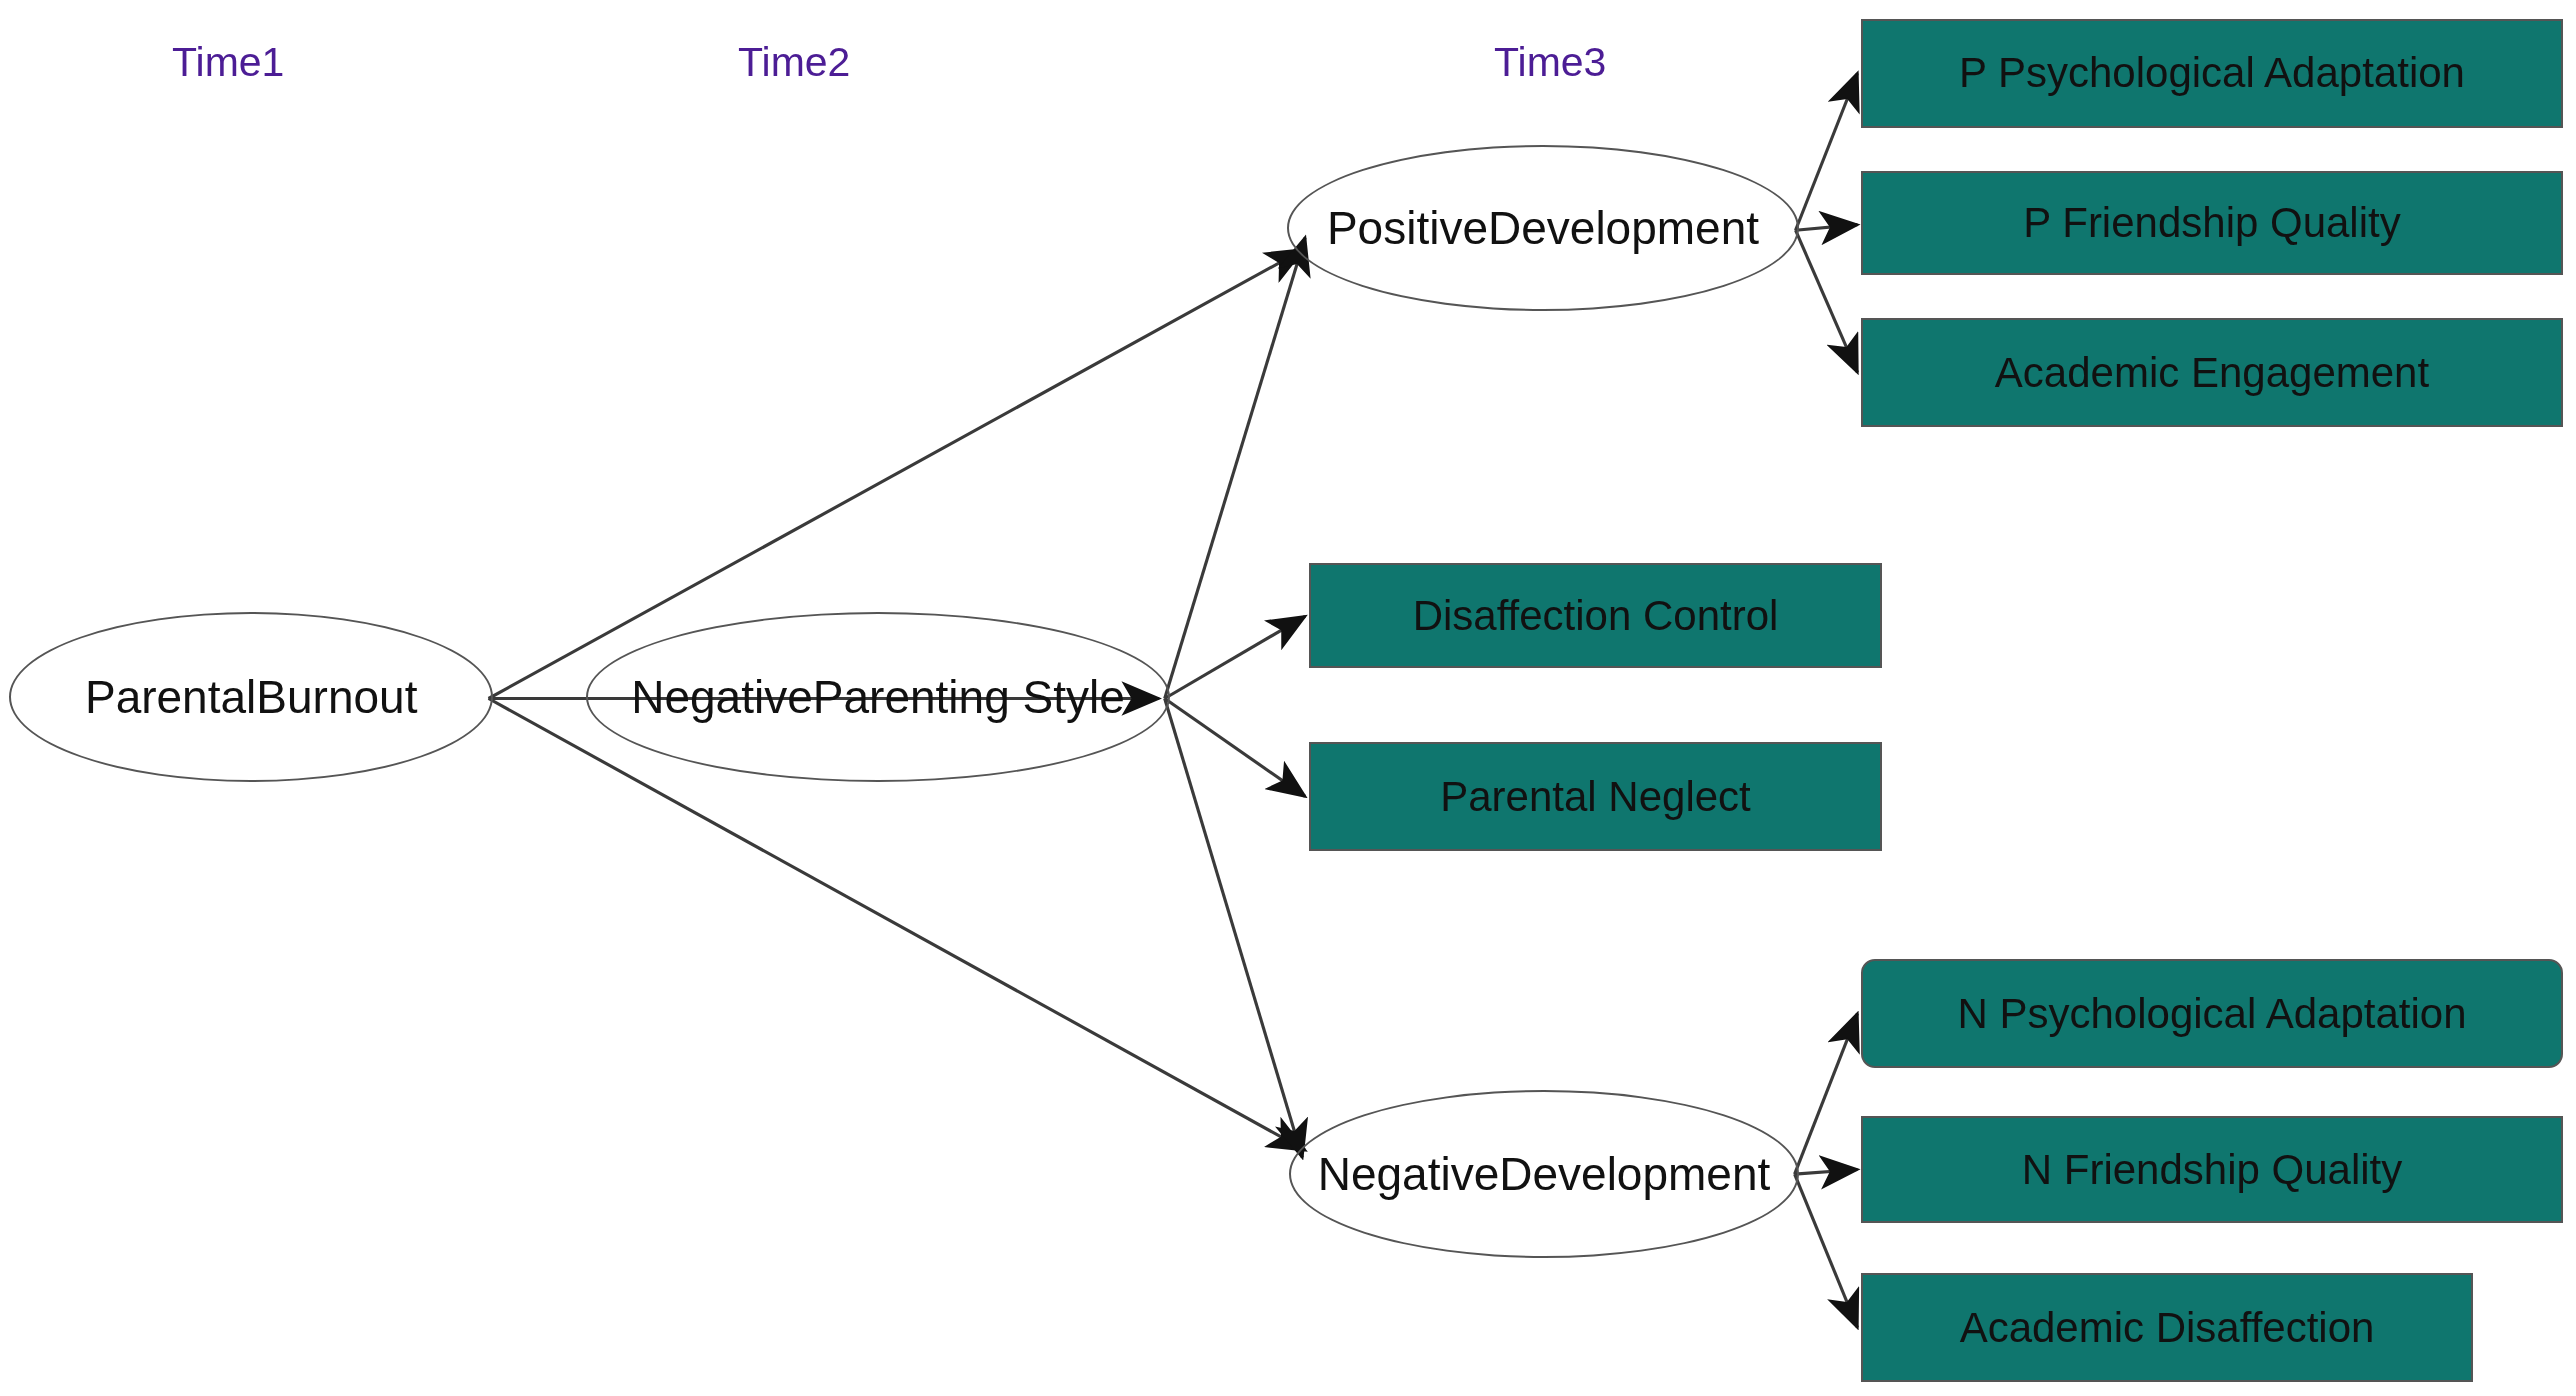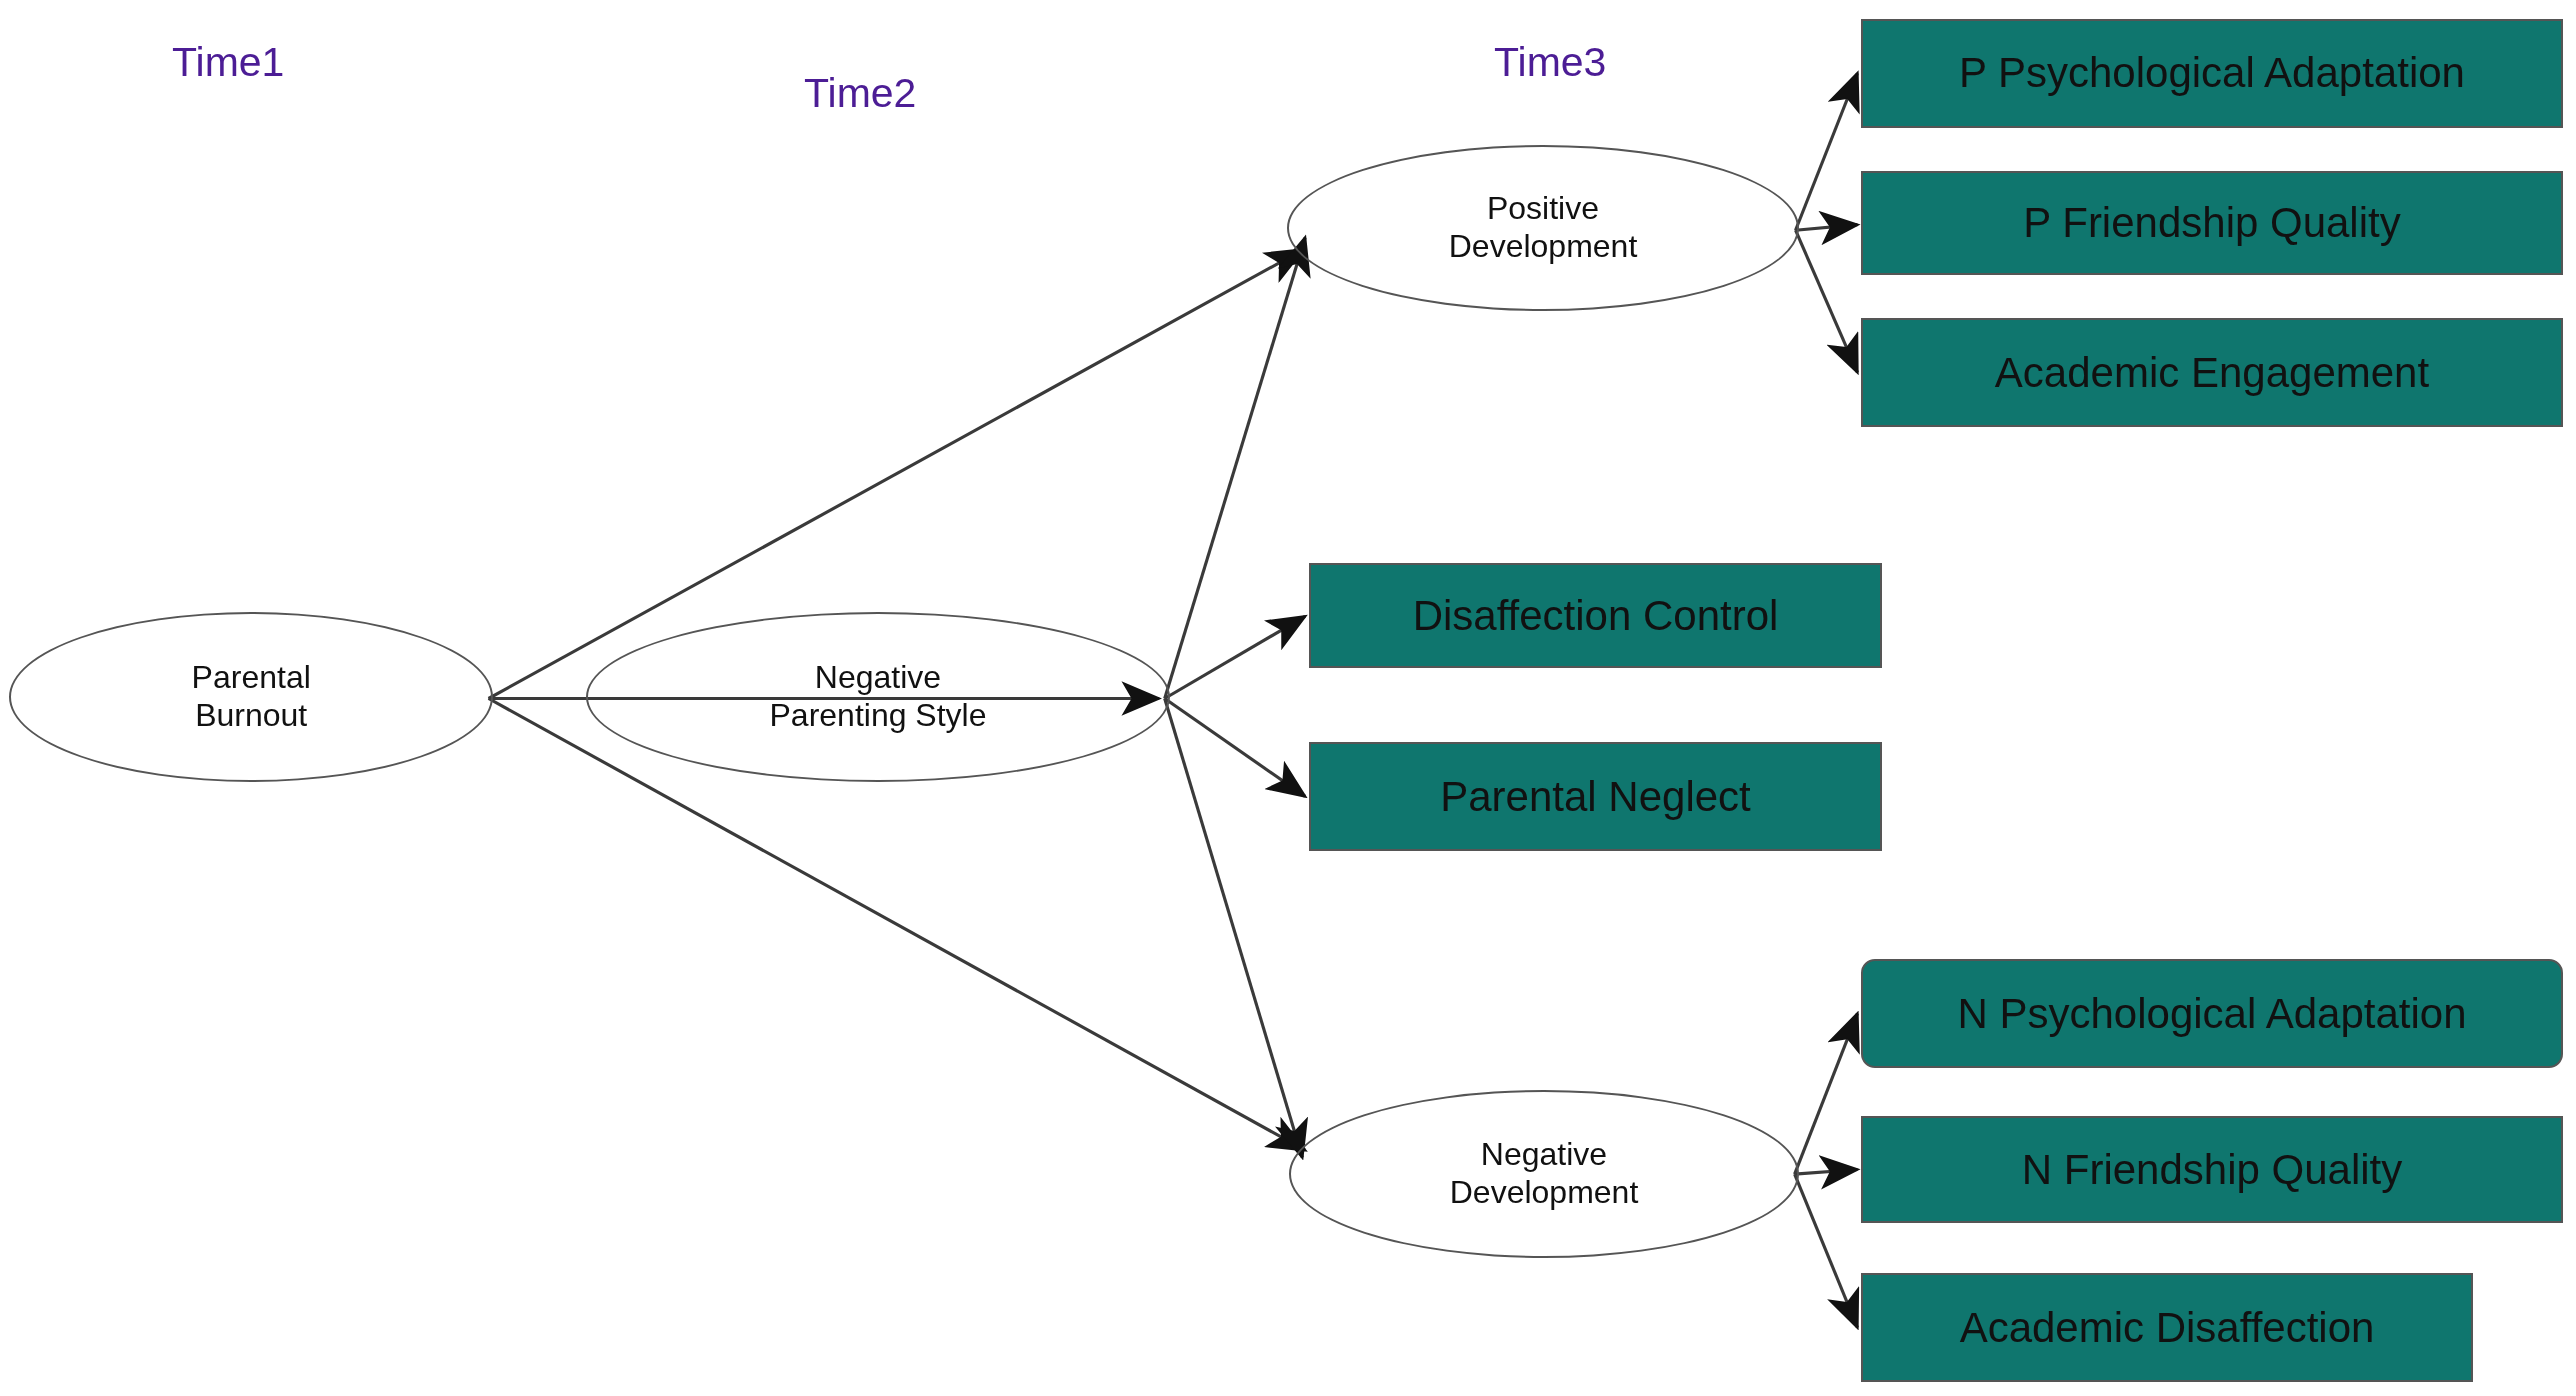--- a/index.html
+++ b/index.html
@@ -46,23 +46,22 @@
   }
   .node-ellipse {
     position: absolute;
     box-sizing: border-box;
     border: 2.8px solid #555555;
     border-radius: 50%;
     background: transparent;
     display: flex;
     align-items: center;
     justify-content: center;
-    flex-direction: column;
     font-family: "Liberation Sans", sans-serif;
-    font-size: 32px;
+    font-size: 46px;
     color: #111111;
     text-align: left;
     line-height: 1.18;
   }
   .node-ellipse .line2 { display: block; }
 </style>
 </head>
 <body>
 
 <div id="canvas">
@@ -88,21 +87,21 @@
       <line x1="1944" y1="249" x2="2011" y2="243"></line>
       <line x1="1944" y1="249" x2="2011" y2="403"></line>
 
       <line x1="1943" y1="1271" x2="2011" y2="1097"></line>
       <line x1="1943" y1="1271" x2="2011" y2="1266"></line>
       <line x1="1943" y1="1271" x2="2011" y2="1437"></line>
     </g>
   </svg>
 
   <div class="time-label" style="left:172px; top:39px;">Time1</div>
-  <div class="time-label" style="left:804px; top:39px;margin-top:31px;">Time2</div>
+  <div class="time-label" style="left:738px; top:39px;">Time2</div>
   <div class="time-label" style="left:1494px; top:39px;">Time3</div>
 
   <div class="node-ellipse" style="left:9.2px; top:612px; width:484px; height:170px;">
     <span class="line1">Parental</span>
     <span class="line2">Burnout</span>
   </div>
 
   <div class="node-ellipse" style="left:586px; top:612px; width:584px; height:170px;">
     <span class="line1">Negative</span>
     <span class="line2">Parenting Style</span>

